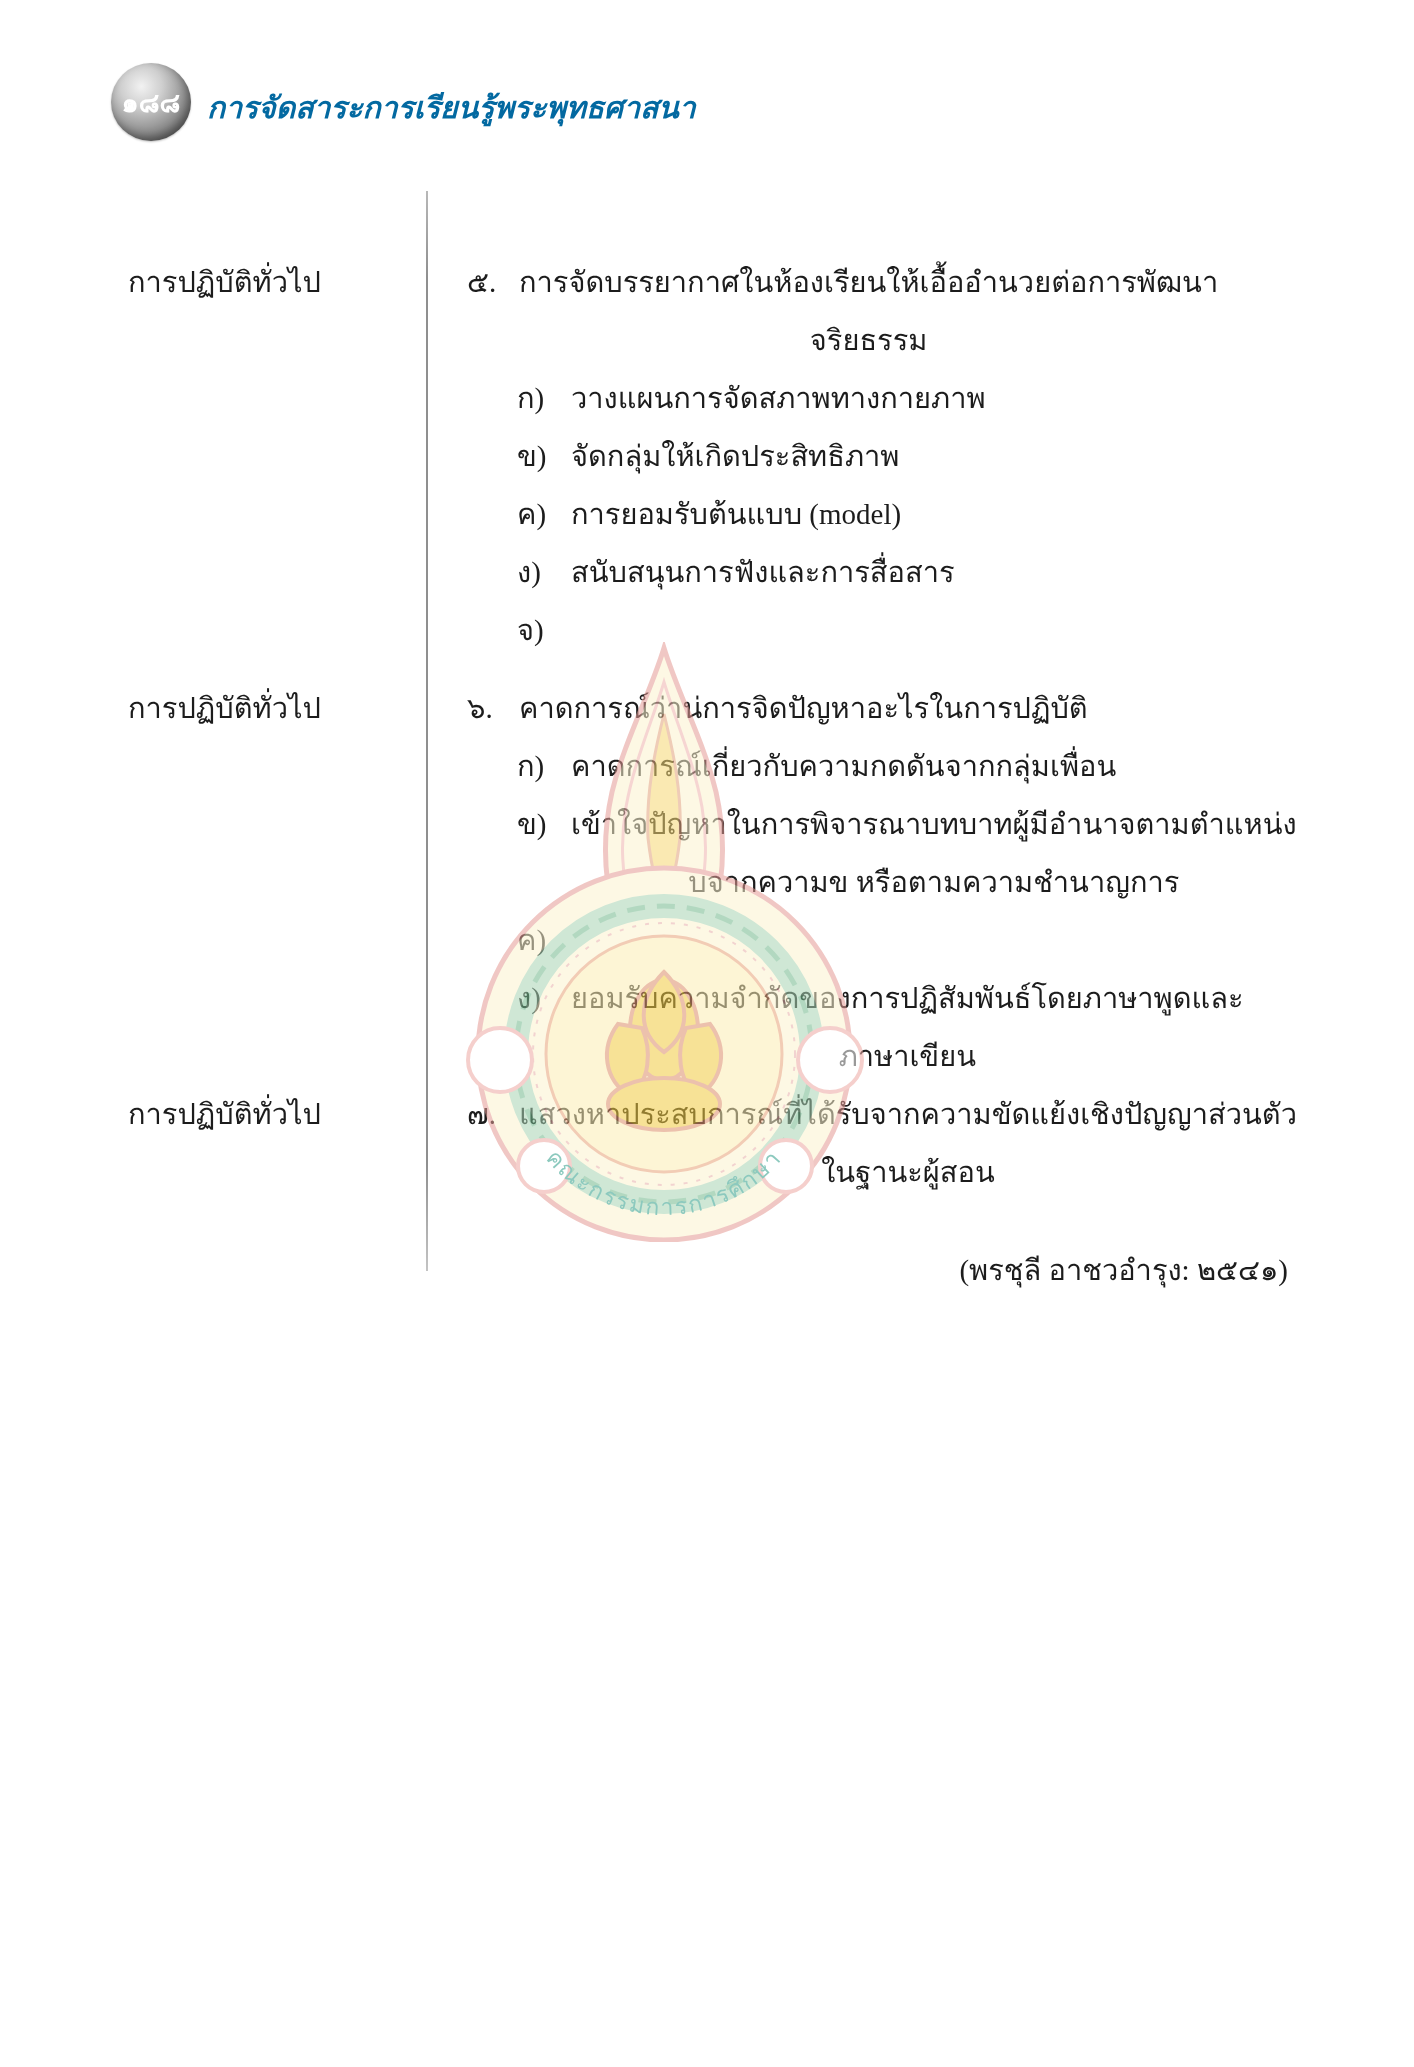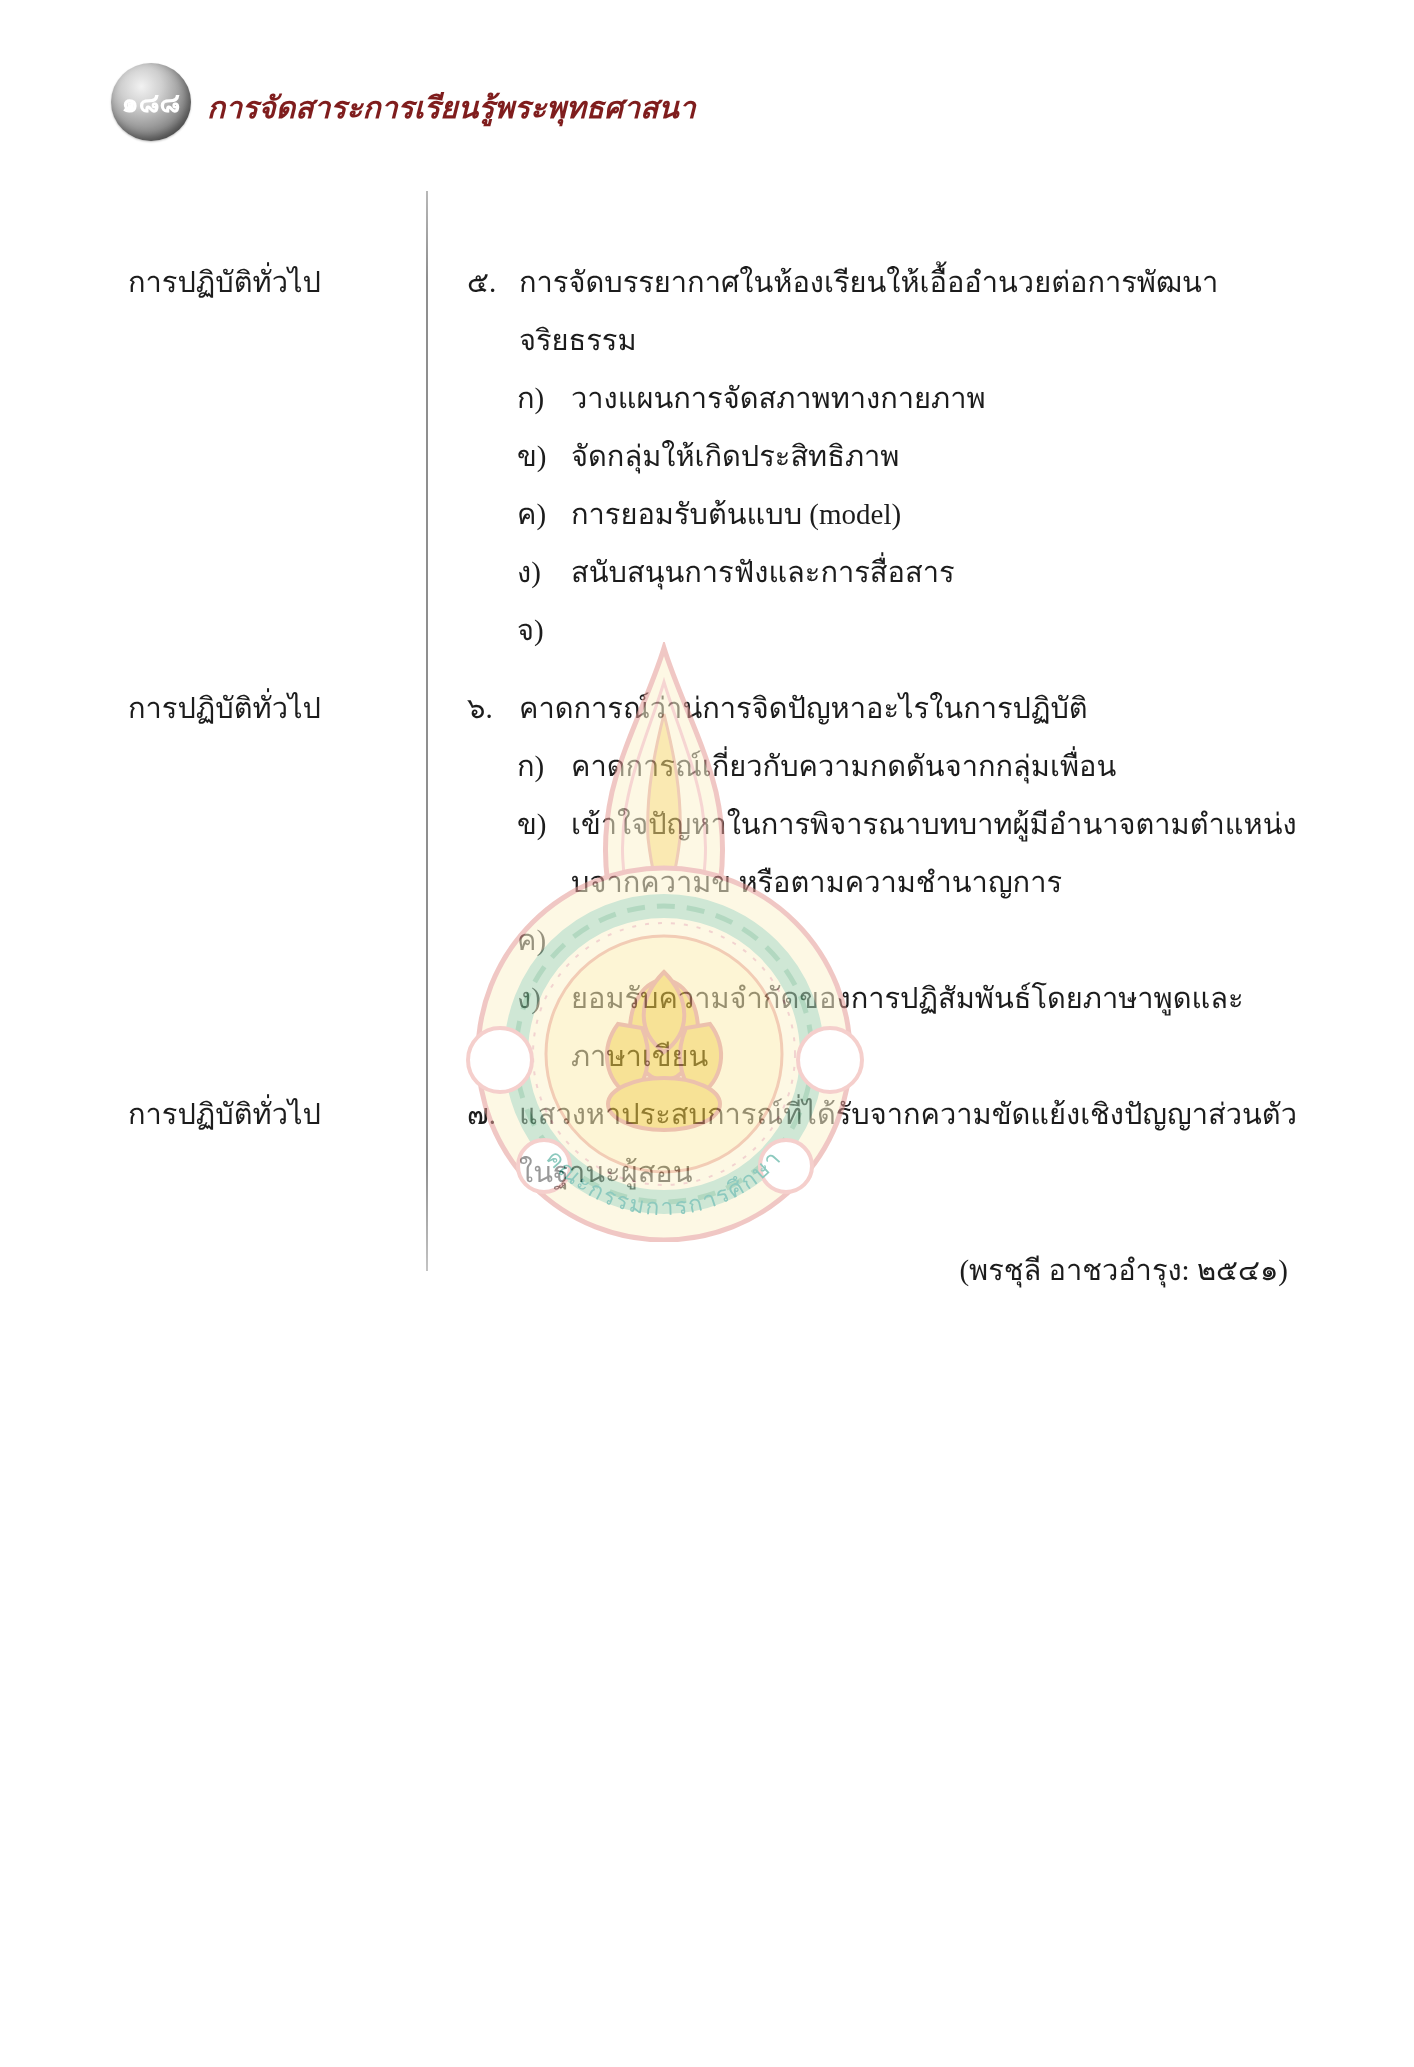--- a/index.html
+++ b/index.html
@@ -17,21 +17,21 @@
   .badge {
     position:absolute; left:111px; top:63px;
     width:80px; height:78px; border-radius:50%;
     background:radial-gradient(circle at 38% 30%, #f2f2f2 0%, #cfcfcf 28%, #969696 58%, #5a5a5a 92%);
     box-shadow:inset -3px -4px 8px rgba(0,0,0,.35), 0 1px 2px rgba(0,0,0,.25);
     display:flex; align-items:center; justify-content:center;
     color:#ffffff; font-size:27px; font-weight:bold;
   }
   .header-title {
     position:absolute; left:207px; top:84px;
-    font-size:30px; font-style:italic; font-weight:bold; color:#7f1d1d;
+    font-size:30px; font-style:italic; font-weight:bold; color:#0369a1;
     white-space:nowrap;
   }
 
   
   .divider {
     position:absolute; left:426px; top:191px;
     width:2px; height:1080px;
     background:linear-gradient(#b8b8b8, #8f8f8f 8%, #8f8f8f 90%, #c4c4c4);
   }
 
@@ -44,21 +44,21 @@
   .section.gap-after { margin-bottom:20px; }
   .label-col {
     width:455px; padding-left:116px; box-sizing:border-box;
     white-space:nowrap;
   }
   .items-col { flex:1; }
   .item { display:flex; }
   .item-num { width:52px; }
   .sub { display:flex; margin-left:50px; }
   .sub-marker { width:54px; }
-  .line { white-space:nowrap; }
+  .line { white-space:nowrap;text-align:center; }
 
   .citation {
     position:absolute; right:126px; top:1247px;
     font-size:29px; white-space:nowrap; z-index:1;text-align:right;
   }
 
   
   .watermark {
     position:absolute; left:452px; top:642px;
     width:425px; height:600px;

